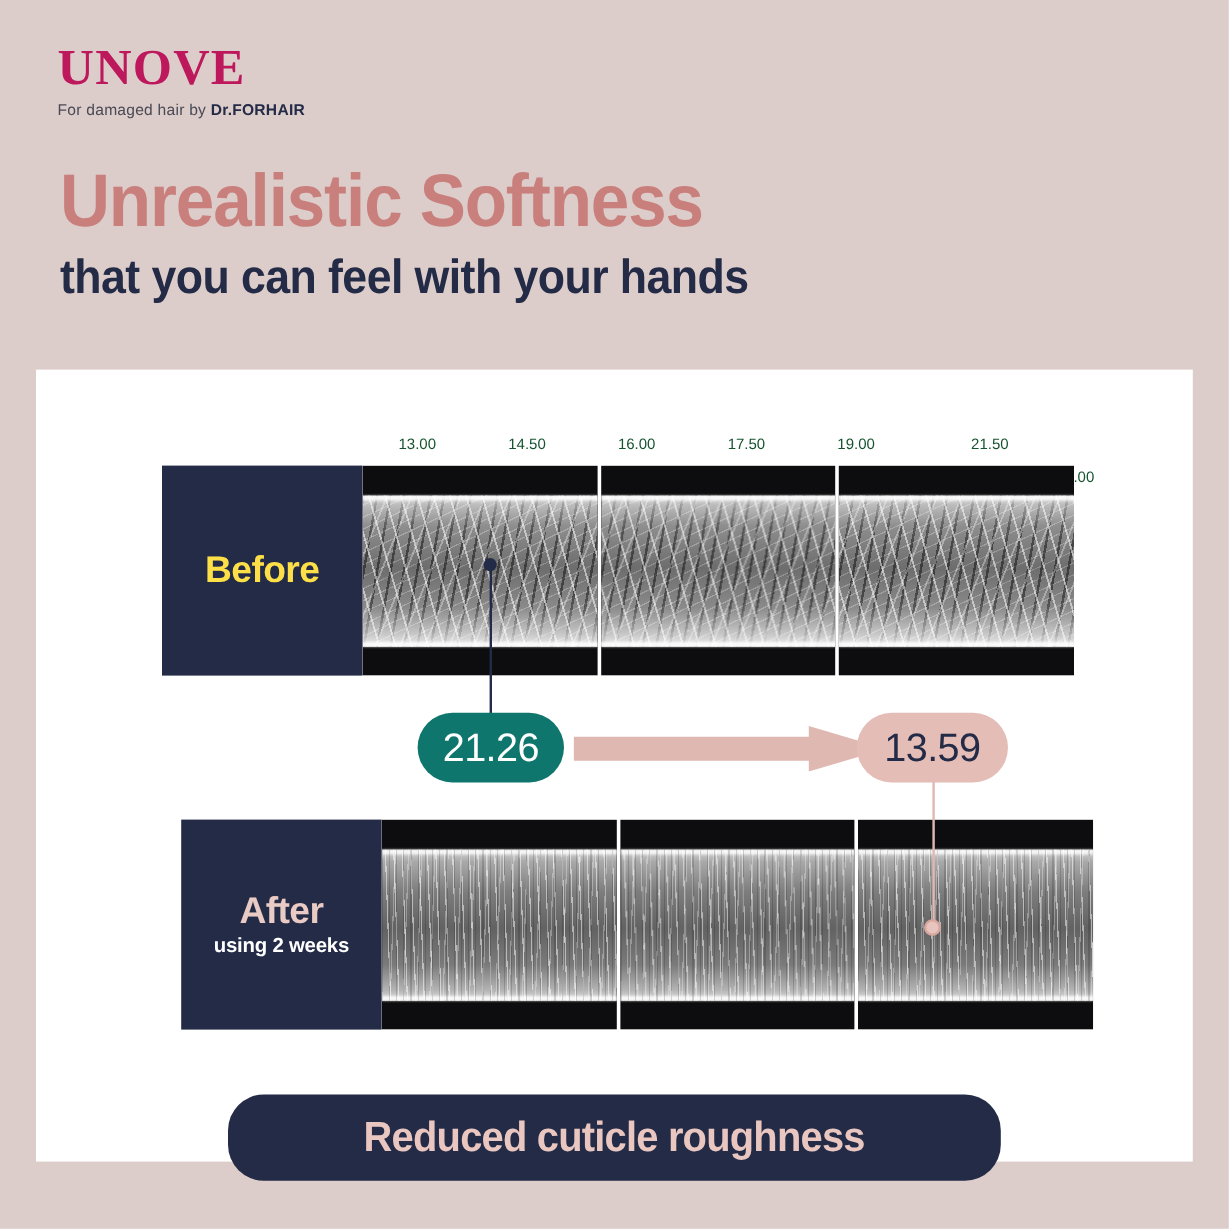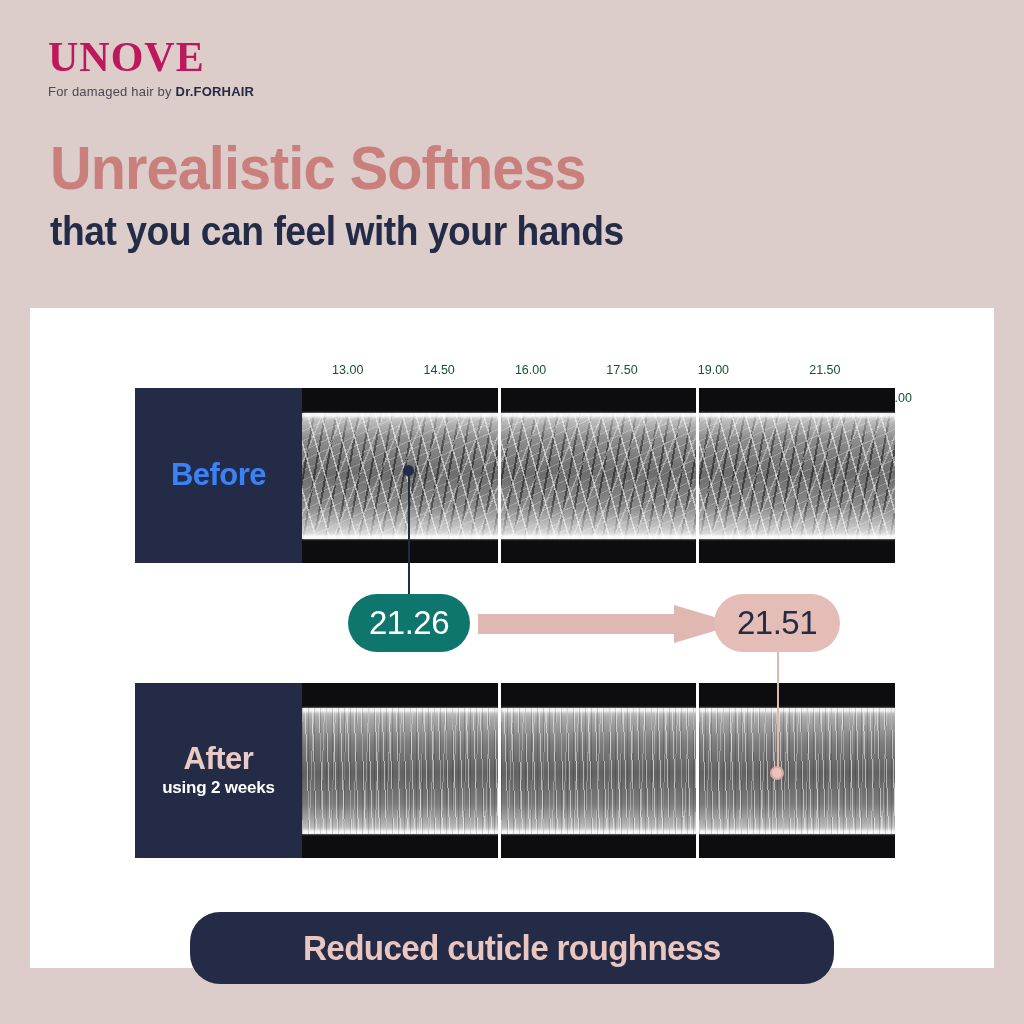--- a/index.html
+++ b/index.html
@@ -76,36 +76,36 @@
   }
 
   
   .row {
     position:absolute;
     left:105px;
     width:760px; height:175px;
     display:flex;
   }
   #row-before { top:80px; }
-  #row-after  { top:375px; }
+  #row-after  { top:375px;margin-left:16px; }
 
   .row-label {
     width:167px;
     background:#232b47;
     display:flex;
     flex-direction:column;
     align-items:center;
     justify-content:center;
     flex:0 0 167px;
     z-index:2;
   }
   .row-label-title {
     font-size:31px;
     font-weight:700;
-    color:#3b82f6;
+    color:#fde047;
     letter-spacing:-.5px;
     line-height:1.05;
   }
   #label-after .row-label-title { color:#e9cac4; }
   .row-label-sub {
     font-size:17px;
     font-weight:700;
     color:#ffffff;
     margin-top:2px;
     letter-spacing:-.2px;
@@ -342,17 +342,17 @@
 <div id="connector-before-dot"></div>
 <div class="connector" id="connector-before"></div>
 <div class="connector" id="connector-after"></div>
 <div id="connector-after-dot"></div>
 
 <svg id="arrow" viewBox="0 0 260 38" preserveAspectRatio="none">
   <path d="M0,9 L196,9 L196,0 L260,19 L196,38 L196,29 L0,29 Z" fill="#e0b8b2"></path>
 </svg>
 
 <div class="badge" id="badge-before">21.26</div>
-<div class="badge" id="badge-after">21.51</div>
+<div class="badge" id="badge-after">13.59</div>
 
 <div id="banner">
   <div id="banner-text">Reduced cuticle roughness</div>
 </div>
 
 </body></html>

